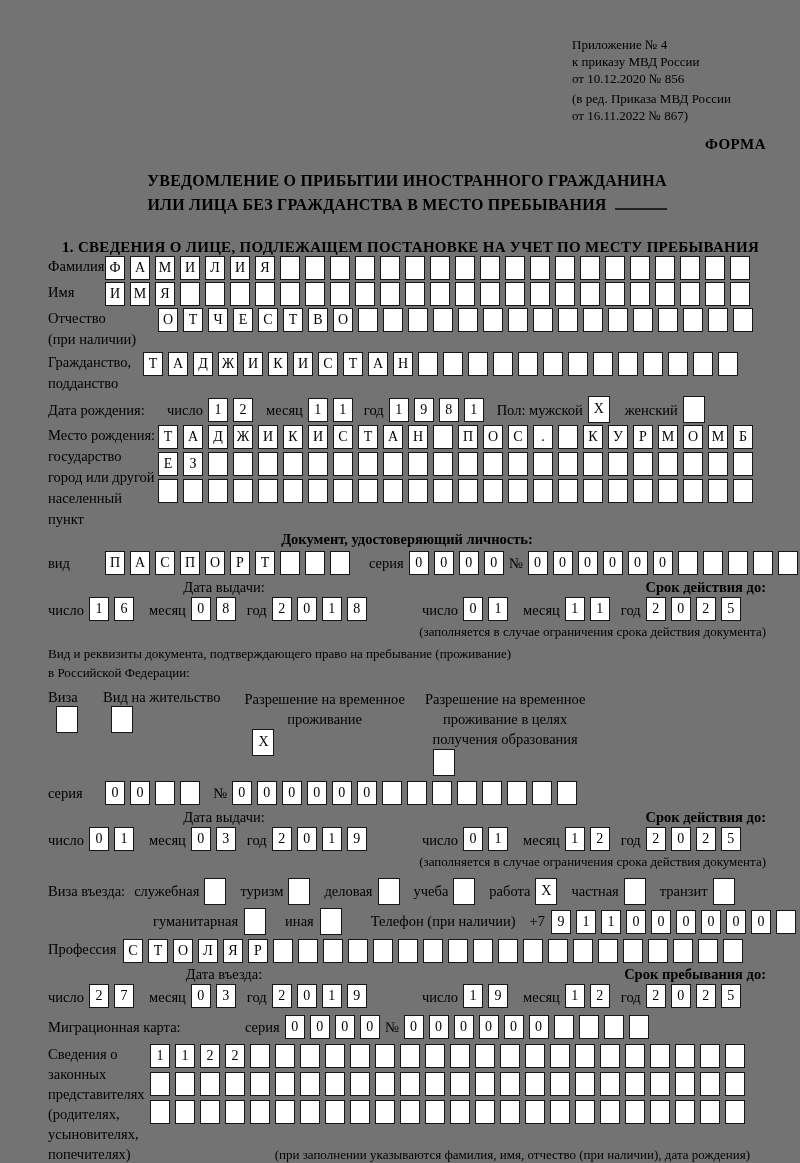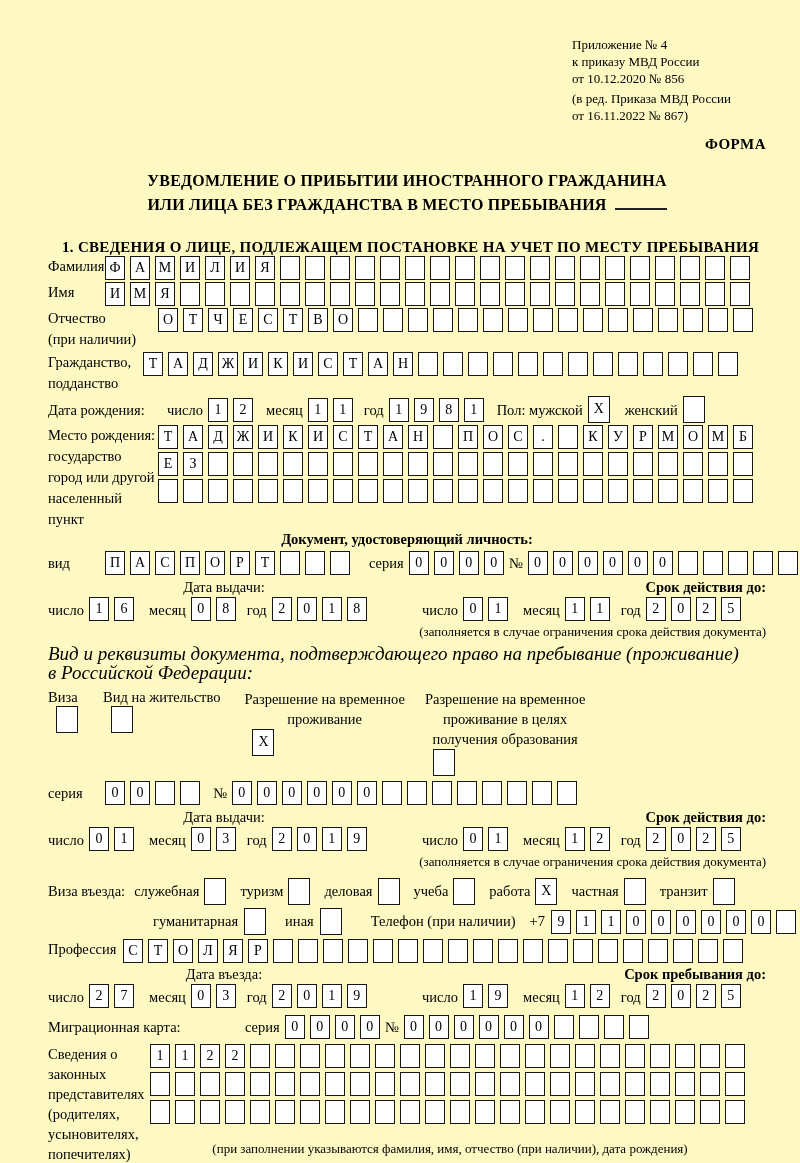--- a/index.html
+++ b/index.html
@@ -1,18 +1,18 @@
 <!DOCTYPE html>
 <html><head>
 <meta charset="utf-8">
 <style>
   html,body{margin:0;padding:0;background:#fff;}
   .page{
     width:800px;height:1163px;box-sizing:border-box;position:relative;
-    background:#fef9c3;color:#000;overflow:hidden;
+    background:#737373;color:#000;overflow:hidden;
     font-family:"Liberation Serif","DejaVu Serif",serif;
     padding:36px 34px 0 48px;
   }
   
   .appendix{margin-left:524px;width:200px;font-size:13px;line-height:17px;}
   .appendix .ed{margin-top:3px;}
   .forma{font-weight:bold;font-size:15px;text-align:right;margin-top:12px;letter-spacing:.5px;}
   .title{font-weight:bold;font-size:16px;text-align:center;margin-top:16px;line-height:24px;letter-spacing:.2px;}
   .blank{display:inline-block;width:52px;height:13px;border-bottom:2px solid #222;margin-left:8px;}
   .sec-heading{font-weight:bold;font-size:15px;margin-top:22px;margin-left:14px;letter-spacing:.3px;}
@@ -36,37 +36,37 @@
   
   .doc-header{font-weight:bold;font-size:14.5px;text-align:center;margin-top:1px;}
   
   .dates-head{display:flex;font-size:14.5px;margin-top:3px;}
   .dates-head .h-l{width:352px;text-align:center;}
   .dates-head .h-r{flex:1;text-align:right;font-weight:bold;}
   .dates-row{display:flex;align-items:flex-start;font-size:14.5px;margin-top:1px;}
   .dates-row .d-l{width:352px;display:flex;align-items:flex-start;}
   .dates-row .d-r{flex:1;display:flex;align-items:flex-start;padding-left:22px;}
   .note-right{font-size:13px;text-align:right;margin-top:1px;line-height:16px;}
-  .plain{font-size:19px;line-height:19px;margin-top:4px;font-style:italic;}
+  .plain{font-size:13px;line-height:19px;margin-top:4px;}
   
   .visa-row{display:flex;align-items:flex-start;margin-top:7px;font-size:14.5px;}
   .v-item{display:flex;align-items:flex-start;flex-direction:column;}
   .v-lines{text-align:center;line-height:20px;}
   .v-item .cells{margin-left:8px;}
   
   .purpose-row{display:flex;align-items:center;margin-top:8px;font-size:14.5px;white-space:nowrap;}
   .purpose-row .cells{margin-left:5px;}
   .purpose-row .opt{margin-left:9px;}
   .human-row{display:flex;align-items:center;margin-top:3px;font-size:14.5px;margin-left:105px;white-space:nowrap;}
   .human-row .cells{margin-left:6px;}
   
   .rep-block{display:flex;margin-top:4px;font-size:14.5px;}
   .rep-labels{width:102px;line-height:20px;flex-shrink:0;}
   .rep-cells .cells{display:block;margin-bottom:4px;}
-  .rep-note{font-size:13px;text-align:center;margin-top:17px;line-height:16px;}
+  .rep-note{font-size:13px;text-align:right;margin-top:23px;line-height:16px;}
 </style>
 </head>
 <body>
 
 <div class="page">
 
   <div class="appendix">
     <div>Приложение № 4</div>
     <div>к приказу МВД России</div>
     <div>от 10.12.2020 № 856</div>

